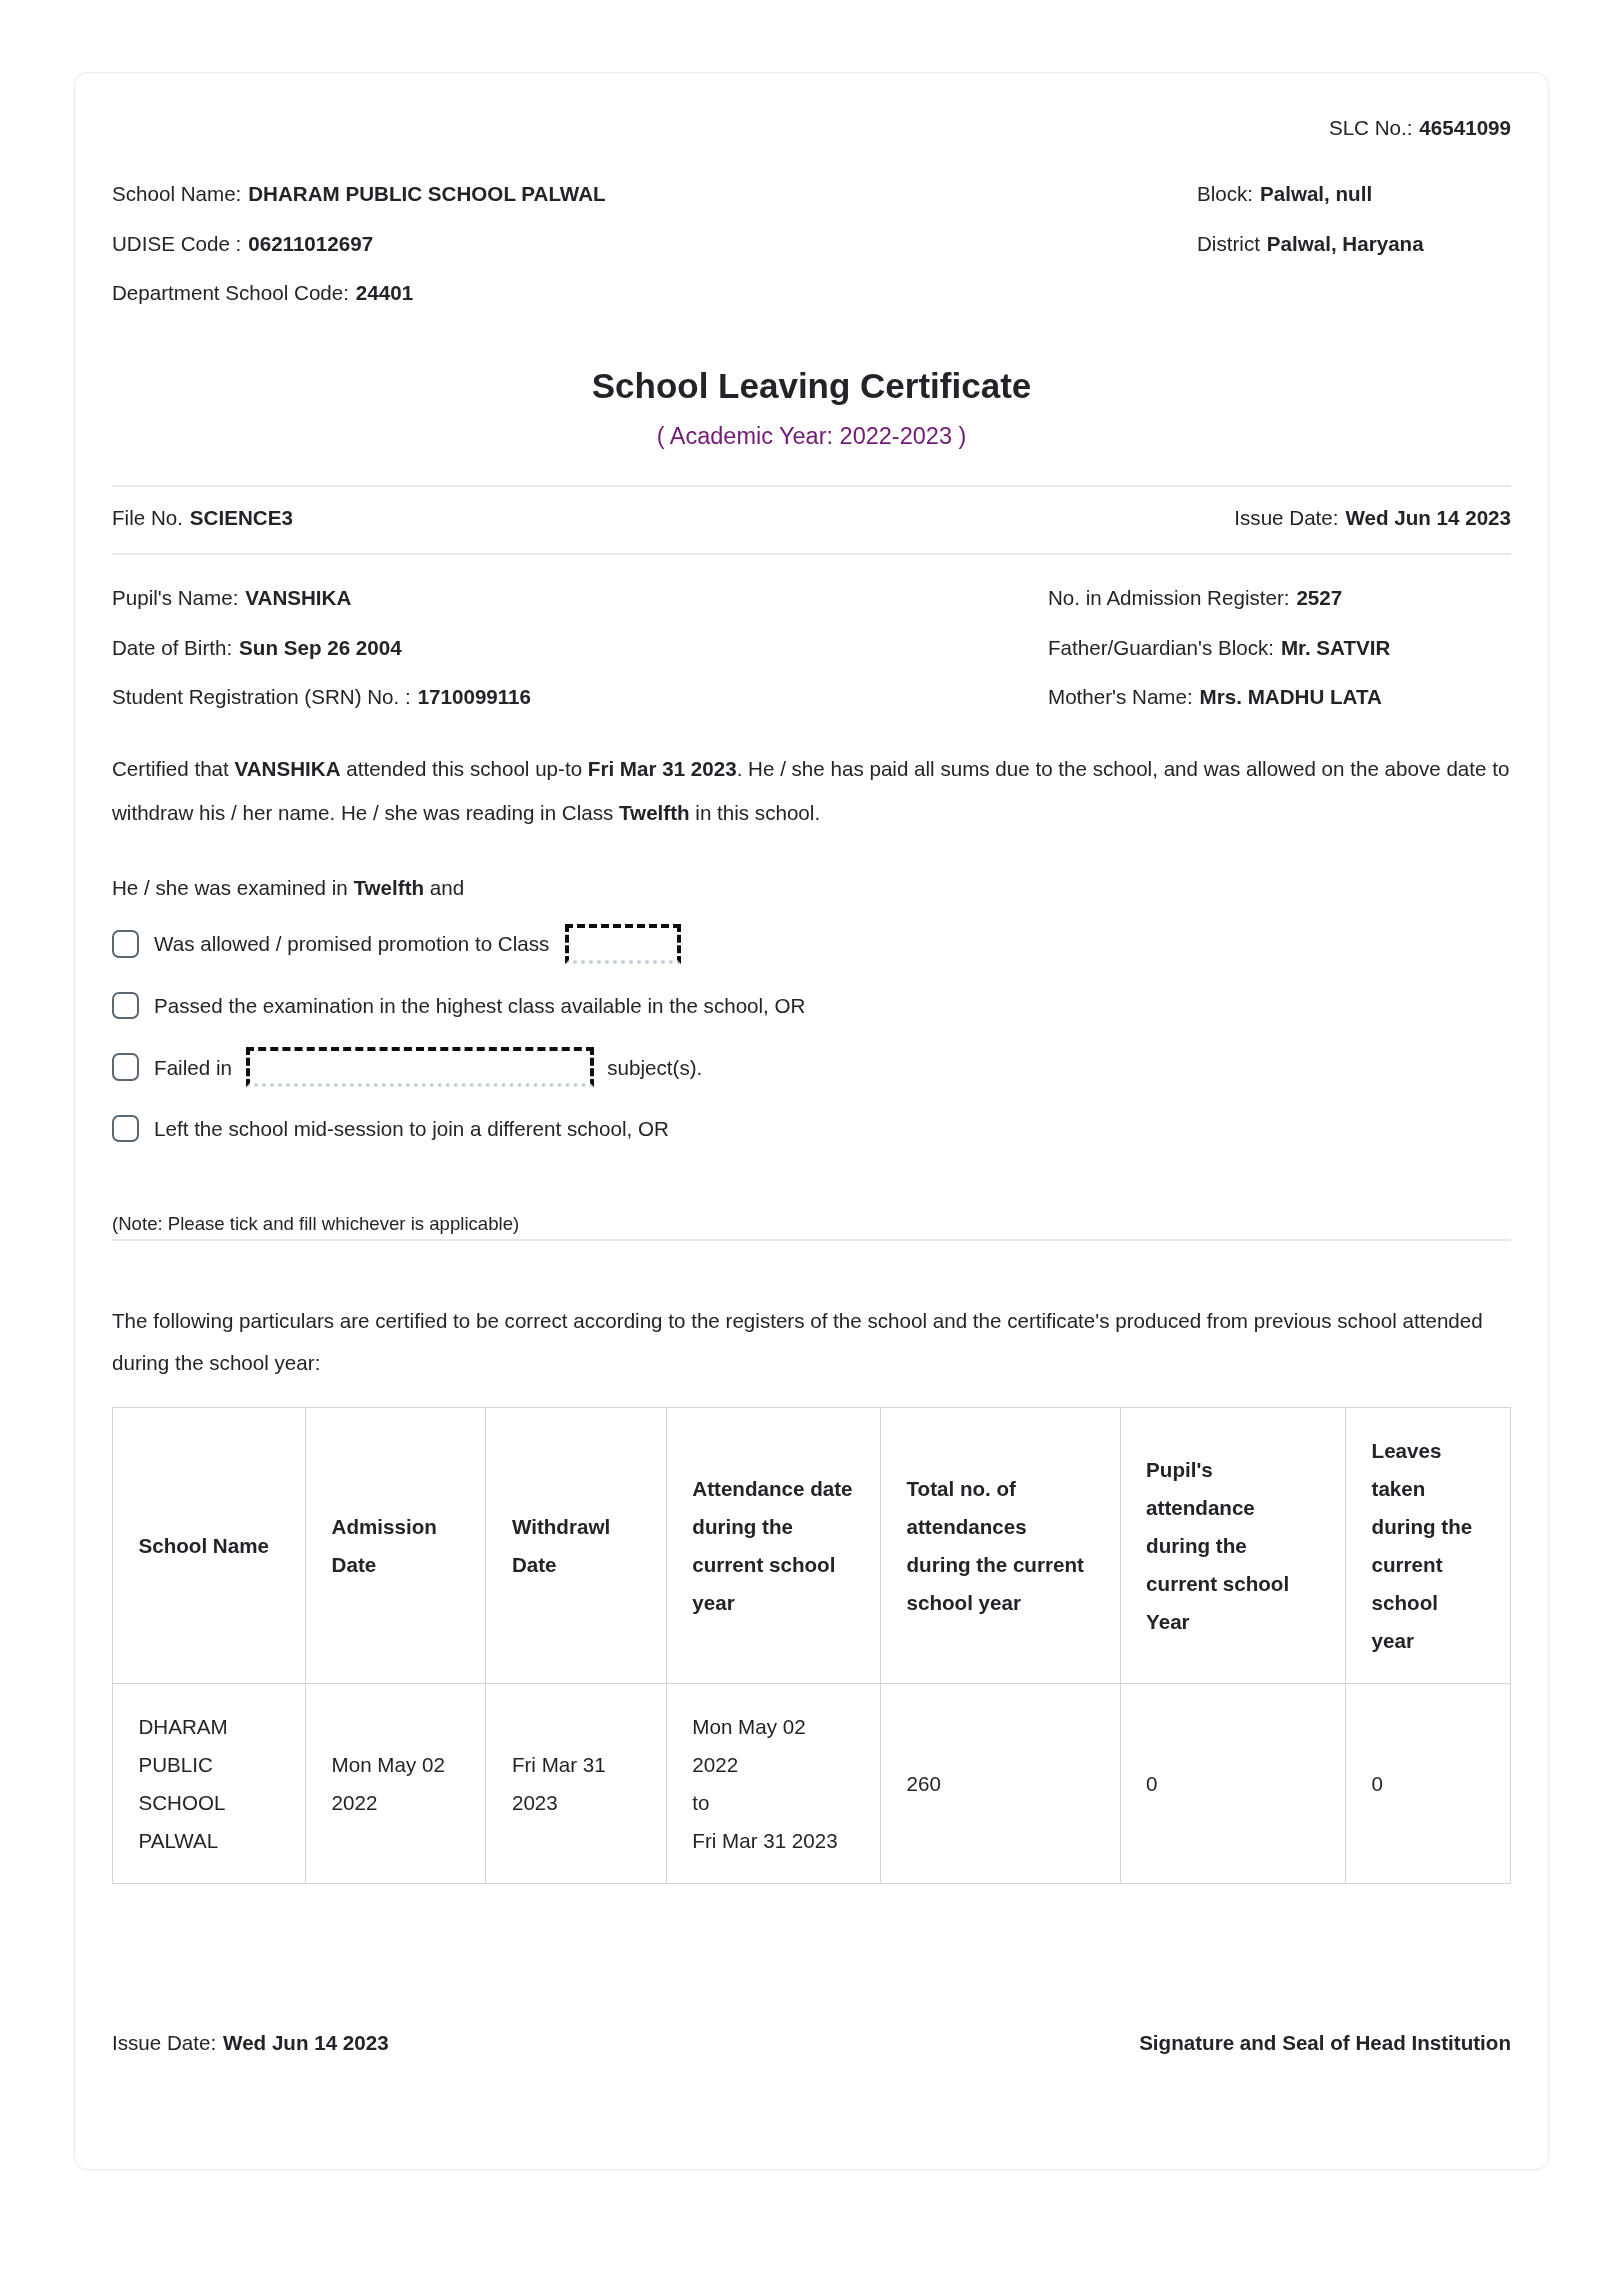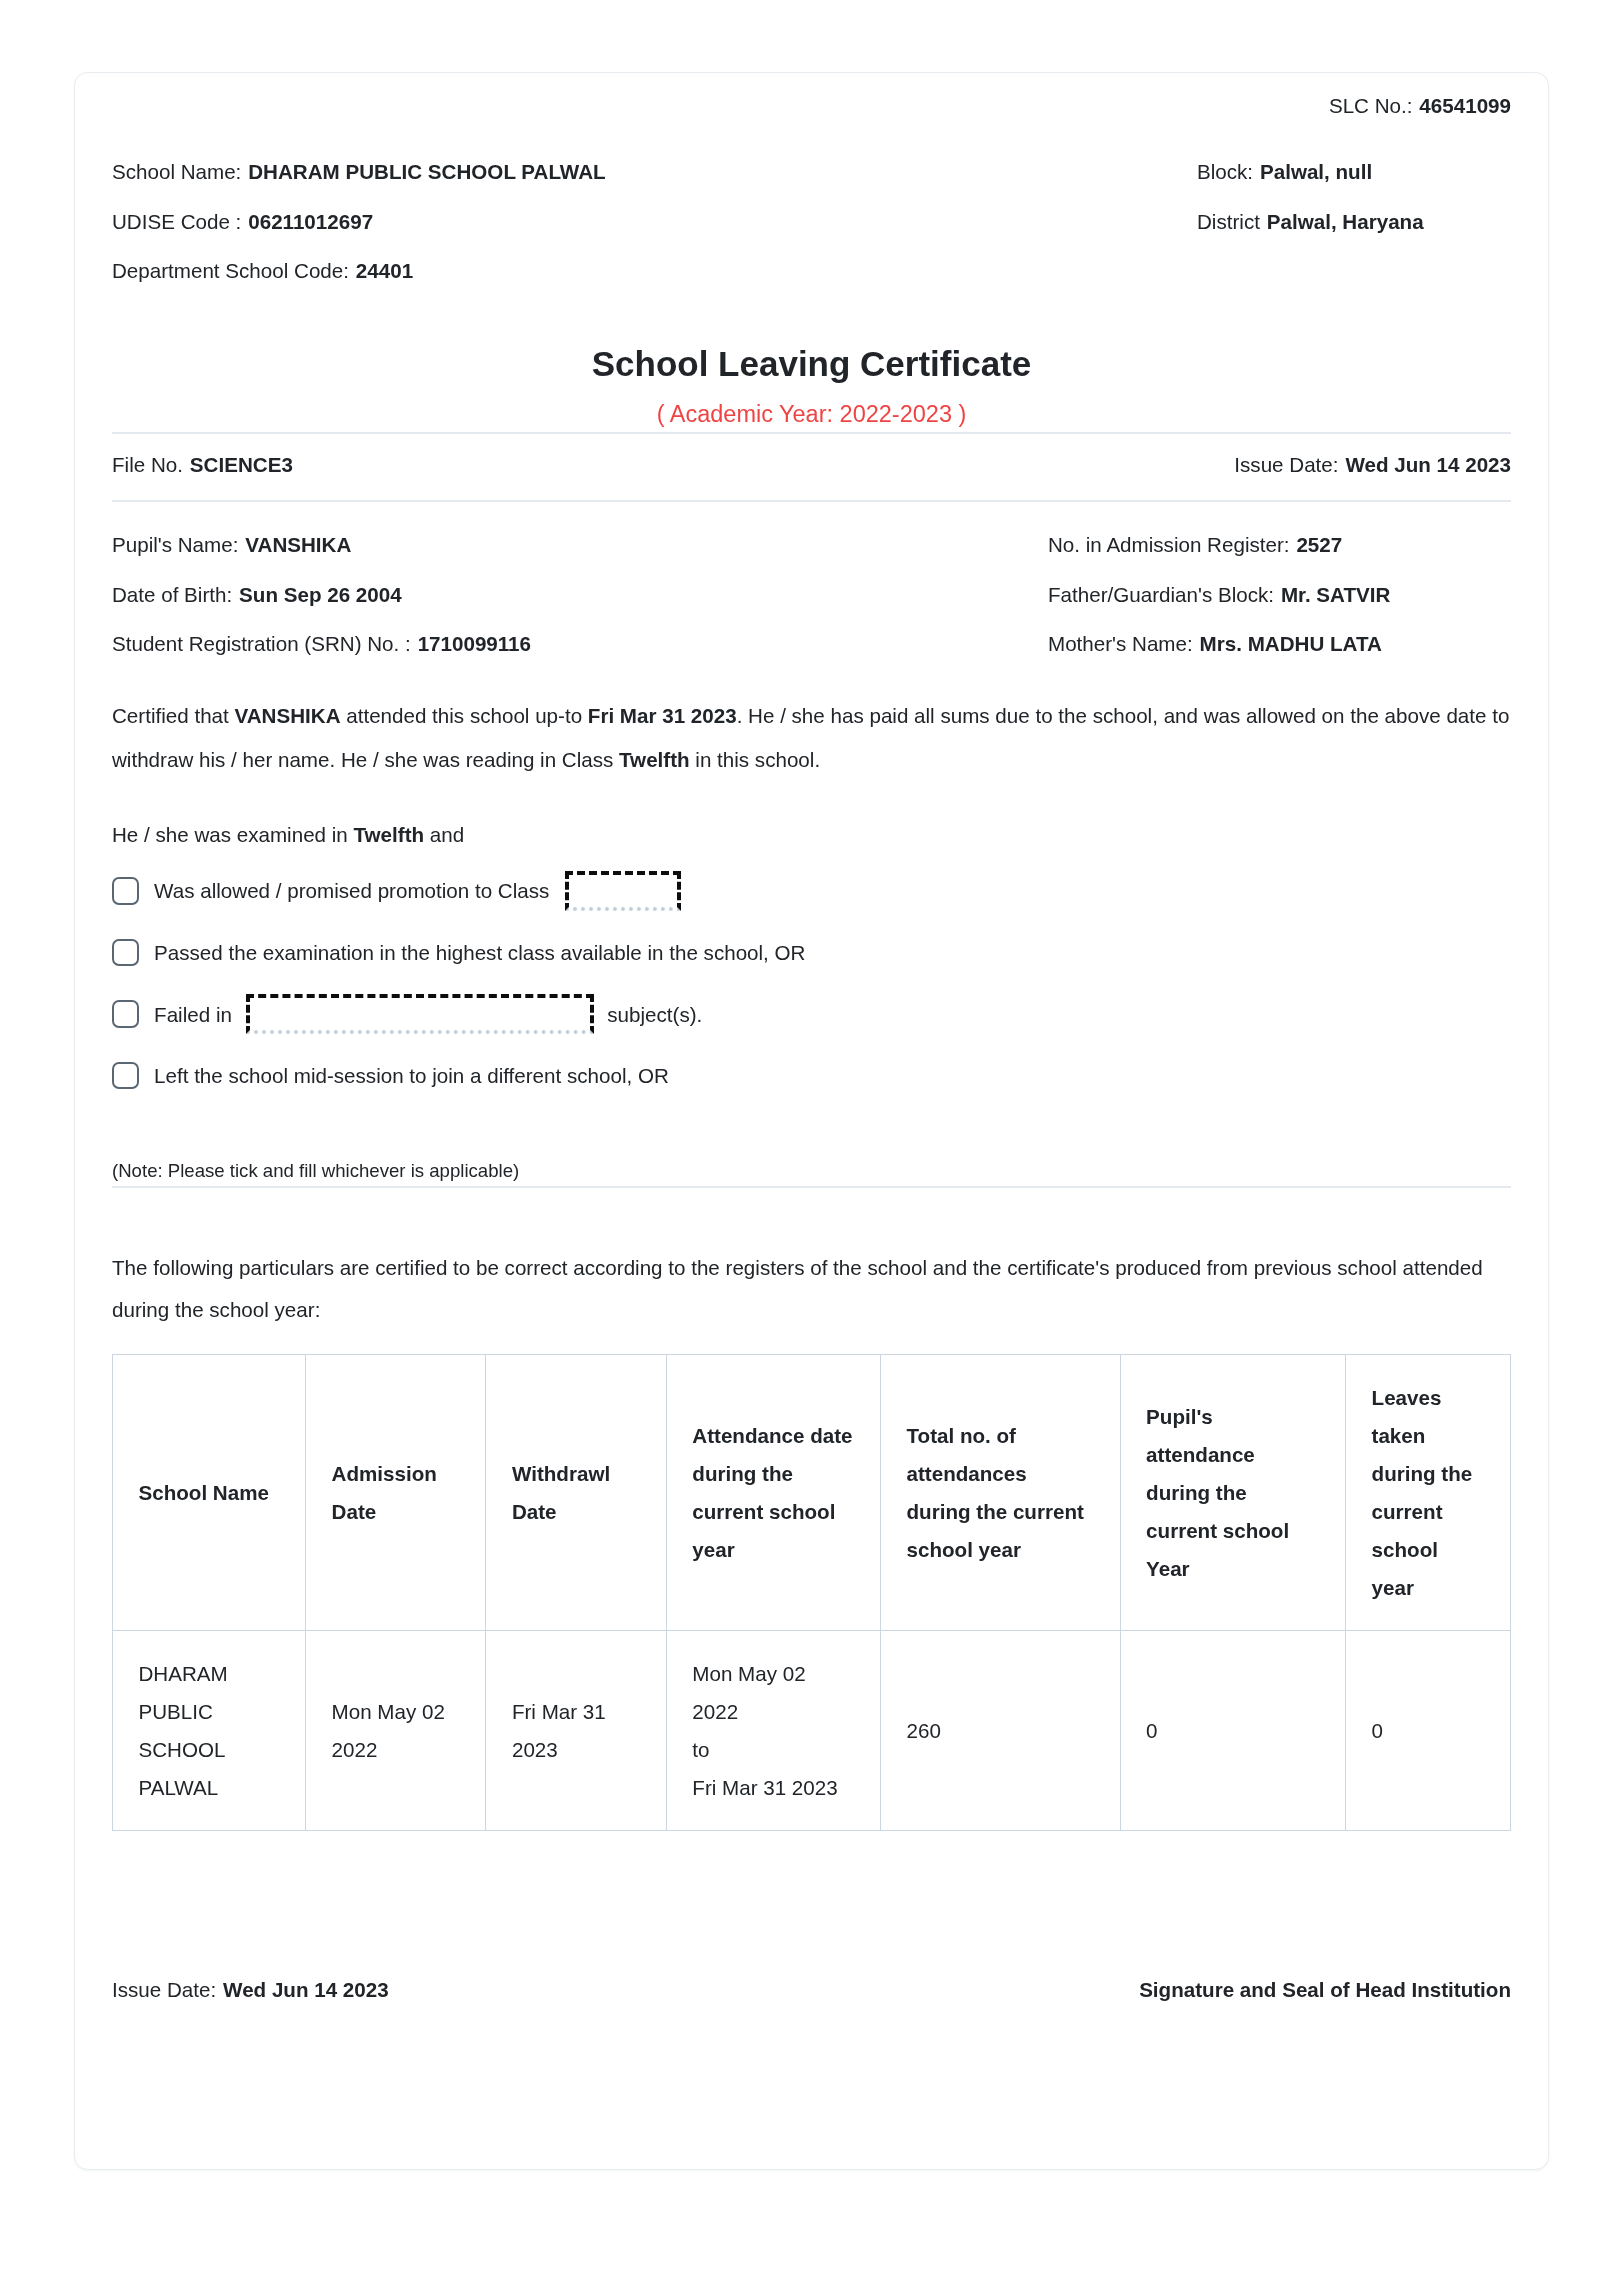--- a/index.html
+++ b/index.html
@@ -15,39 +15,39 @@
   .card {
     position: absolute;
     left: 74px;
     top: 72px;
     width: 1475px;
     height: 2098px;
     background: #ffffff;
     border: 1px solid #e7ecf1;
     border-radius: 13.7px;
     box-shadow: 0 1px 2.9px rgba(16,30,54,.05);
-    padding: 17px 37px 39px 37px;
+    padding: 39px 37px 39px 37px;
   }
   .b { font-weight: 700; }
   .val { font-weight: 700; margin-left: 6.9px; }
   .lv { line-height: 31px; margin-bottom: 18.6px; white-space: nowrap; }
   .hr { border: 0; border-top: 2px solid #e3e9ef; height: 0; }
 
   
   .slc-row { text-align: right; line-height: 31px; margin-bottom: 35px; }
 
   
   .info-grid { display: flex; }
   .info-grid .col-left { flex: 1; }
   .school-grid .col-right { width: 314px; }
   .pupil-grid  .col-right { width: 463px; }
 
   
   .title { text-align: center; font-size: 35px; font-weight: 700; margin-top: 37px; line-height: 43px; }
-  .subtitle { text-align: center; font-size: 23.5px; color: #ef4444; line-height: 35px; margin-top: 11.8px; }
+  .subtitle { text-align: center; font-size: 23.5px; color: #701a75; line-height: 35px; margin-top: 11.8px; margin-bottom: 31px; }
 
   
   .file-row { display: flex; justify-content: space-between; line-height: 31px; margin: 15.7px 0 19.6px 0; align-items: flex-end; }
 
   .pupil-grid { margin-top: 27.4px; }
 
   p.body-par { line-height: 44px; margin-top: 15.7px; }
   .examined { line-height: 31px; margin-top: 37px; }
 
   

